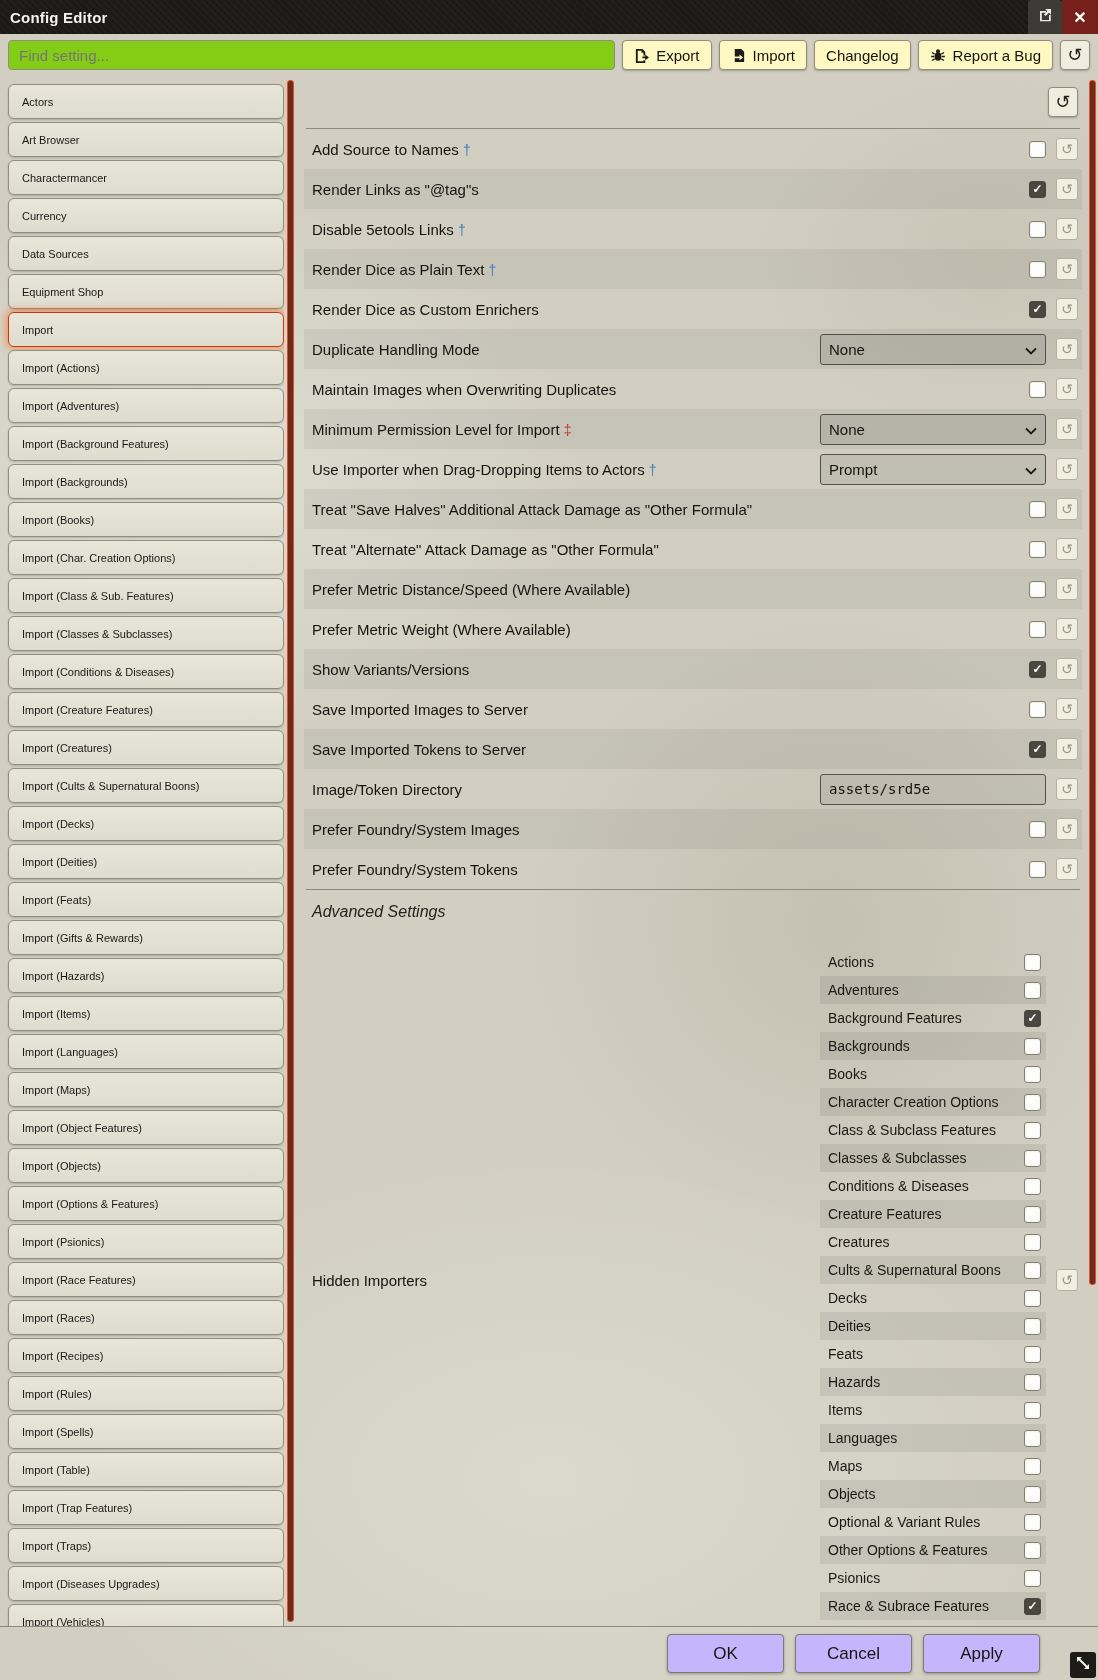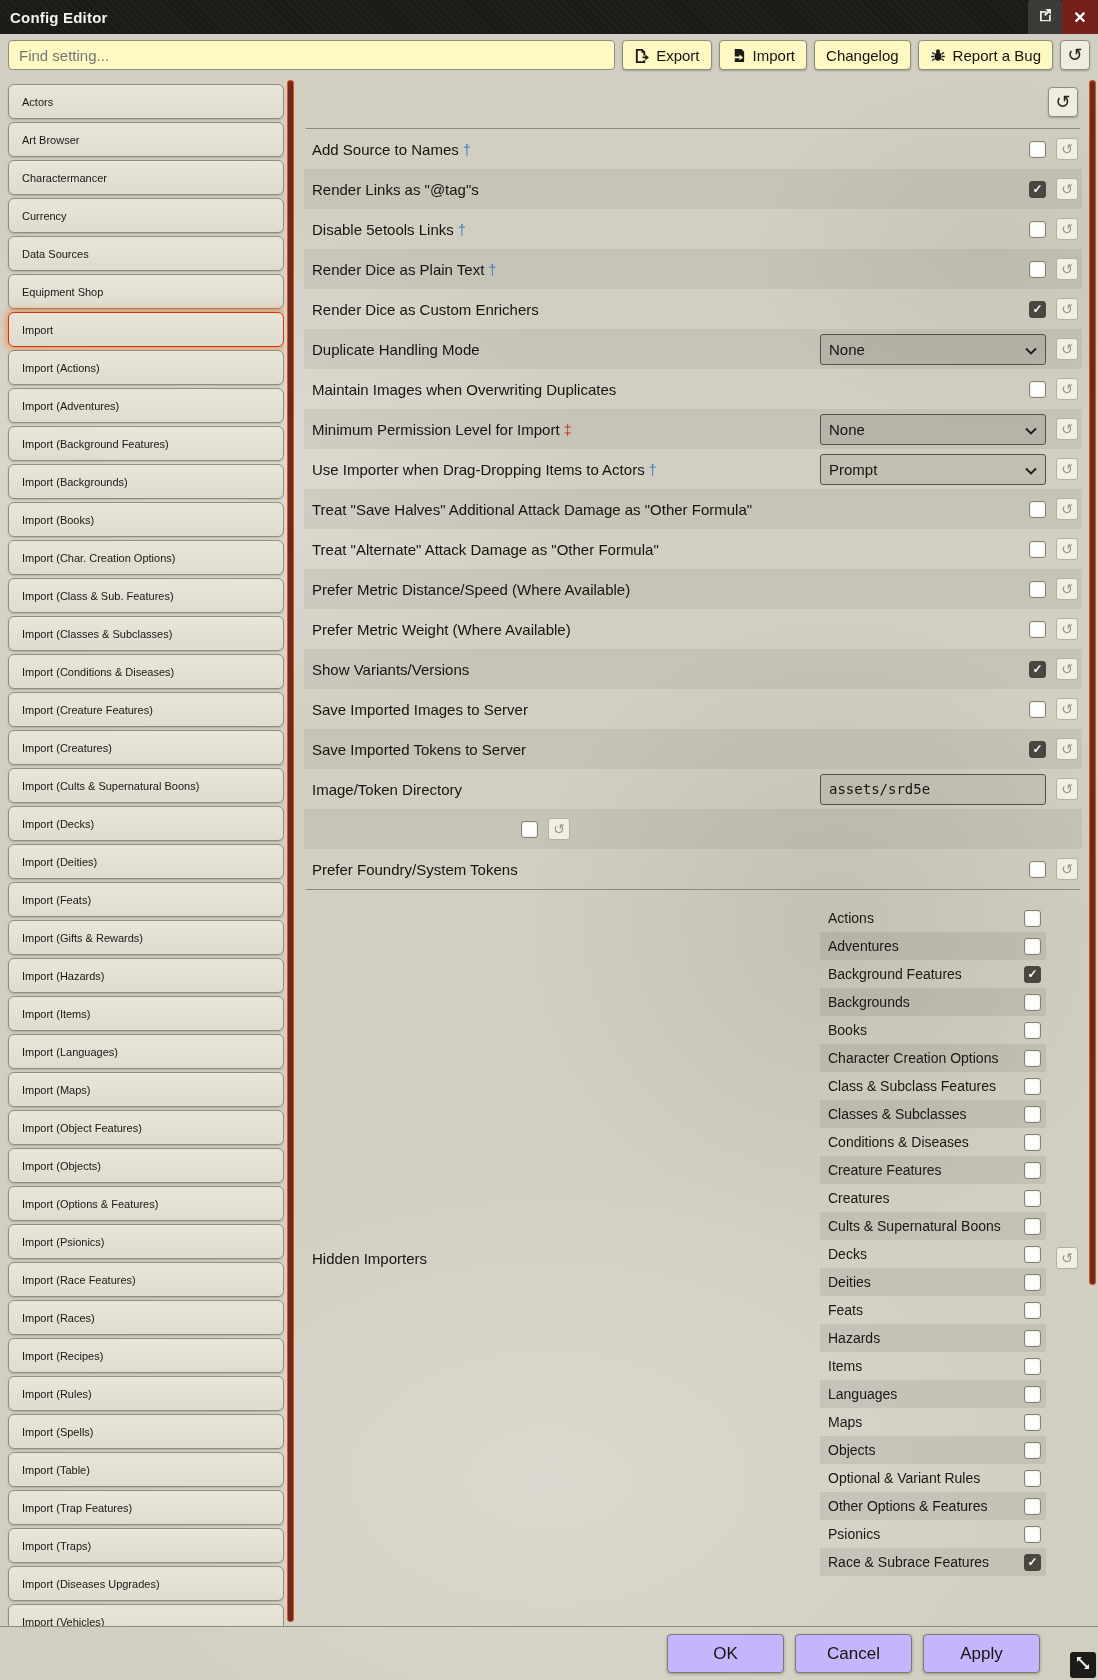--- a/index.html
+++ b/index.html
@@ -23,21 +23,21 @@
     display:flex; align-items:center; padding-left:10px; color:#f3f2ee;
   }
   .titlebar .title { font-size:15px; font-weight:bold; letter-spacing:0.2px; flex:1; }
   .tb-btn { height:34px; display:flex; align-items:center; justify-content:center; cursor:pointer; }
   .popout-btn { width:34px; background:#3c3b37; border-radius:3px 3px 0 0; }
   .close-btn { width:36px; background:#76201c; color:#fff; font-size:16px; font-weight:bold; }
 
   
   .toolbar { height:42px; flex:0 0 42px; display:flex; align-items:center; padding:0 8px; gap:7px; }
   .search-input {
-    flex:1; height:30px; background:#fef9c3; border:1px solid #8f8c80; border-radius:4px;
+    flex:1; height:30px; background:#84cc16; border:1px solid #8f8c80; border-radius:4px;
     font-family:"Liberation Sans", sans-serif; font-size:15px; color:#555; padding:0 10px; outline:none;
   }
   .tool-btn {
     height:30px; background:#fef9c3; border:1px solid #8f8c80; border-radius:4px;
     display:flex; align-items:center; gap:7px; padding:0 11px; font-size:15px; color:#15140f;
     box-shadow:0 1px 2px rgba(0,0,0,0.25); cursor:pointer; white-space:nowrap;
   }
   .tool-btn svg { display:block; }
   .undo-btn-lg {
     width:30px; height:30px; flex:0 0 30px; background:#f0edde; border:1px solid #8f8c80; border-radius:4px;
@@ -520,20 +520,21 @@
                 <span>assets/srd5e</span>
               </div>
             </div>
     <div class="undo-col">
       <div class="undo-sm">
                 <span>↺</span>
               </div>
     </div>
   </div>
           <div class="row striped">
+    <div class="label"><span class="lbl-text">Prefer Foundry/System Images</span></div>
     <div class="ctrl">
               <span class="cb"></span>
             </div>
     <div class="undo-col">
       <div class="undo-sm">
                 <span>↺</span>
               </div>
     </div>
   </div>
           <div class="row">
@@ -543,20 +544,21 @@
             </div>
     <div class="undo-col">
       <div class="undo-sm">
                 <span>↺</span>
               </div>
     </div>
   </div>
         </div>
 
       <div class="hr"></div>
+      <div class="advanced">Advanced Settings</div>
 
       <div class="hidden-row">
         <div class="hidden-label">Hidden Importers</div>
         <div class="hidden-list" id="hidden-list">
             <div class="h-item">
     <span>Actions</span>
     <span class="cb"></span>
   </div>
             <div class="h-item striped">
     <span>Adventures</span>

